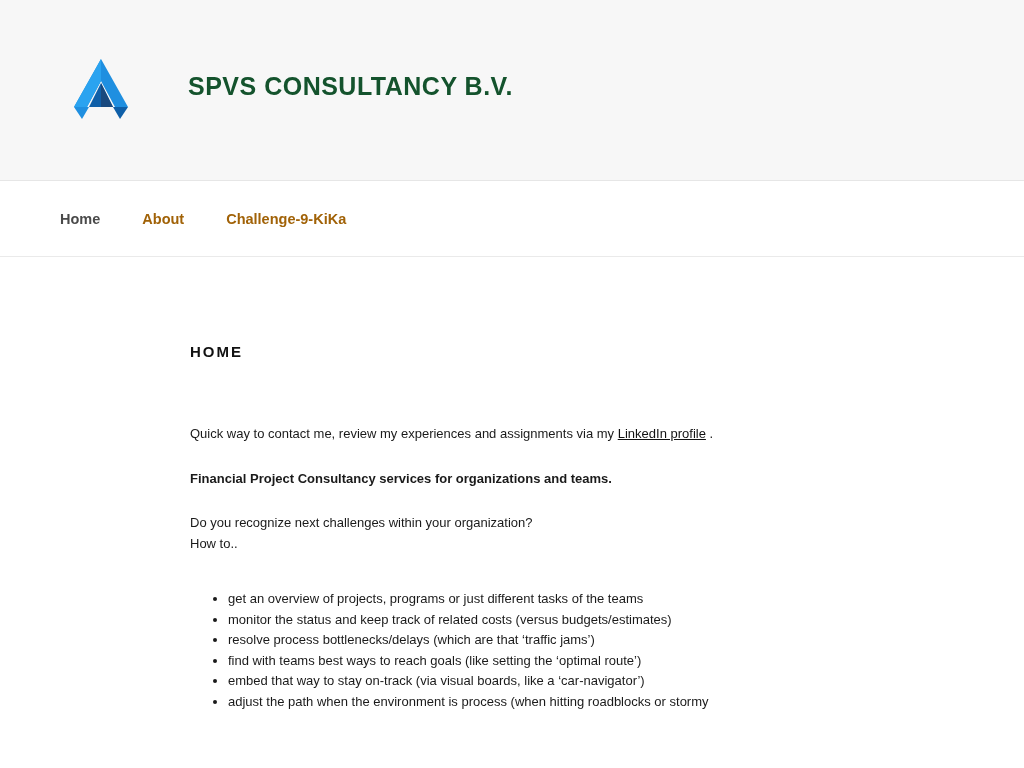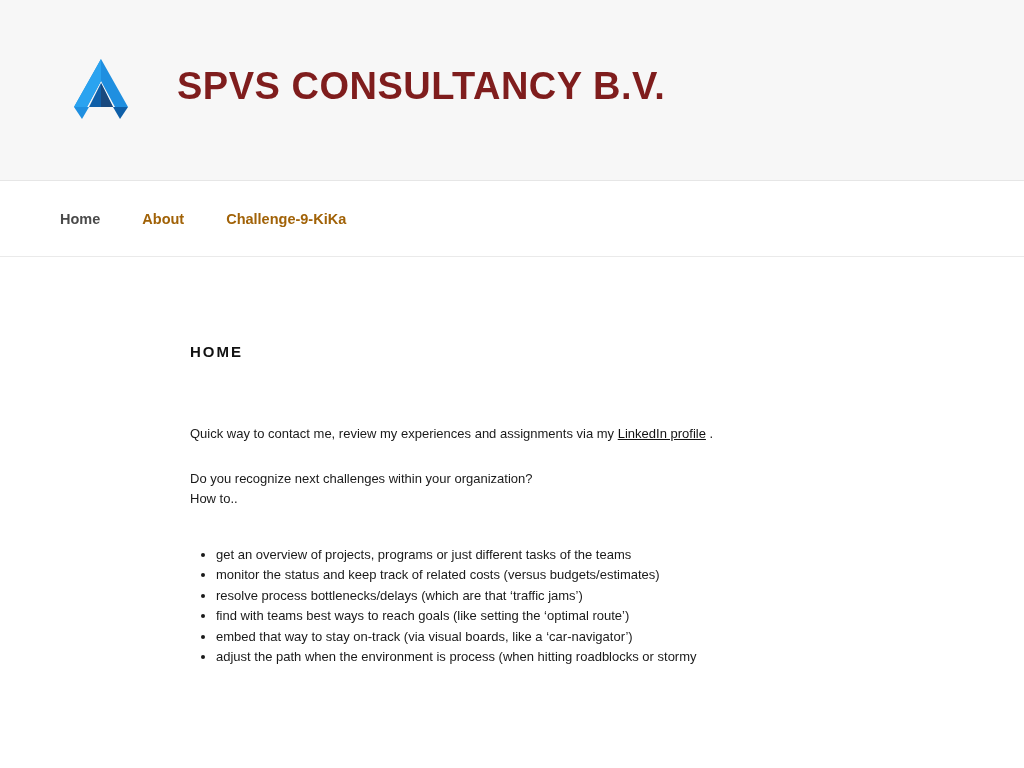--- a/index.html
+++ b/index.html
@@ -28,25 +28,25 @@
     height: 66px;
     margin-right: 42px;
     flex: none;
     display: flex;
     align-items: center;
     justify-content: center;
   }
   .logo-wrap svg { display: block; }
   .branding { display: flex; flex-direction: column; justify-content: center; }
   .site-title {
-    font-size: 38px;
+    font-size: 25px;
     font-weight: bold;
     letter-spacing: 0.5px;
-    color: #7f1d1d;
-    margin: 0 0 6px 1px;
+    color: #14532d;
+    margin: 0 0 6px 12px;
     line-height: 1.1;
     text-transform: uppercase;
   }
   .site-title a { color: inherit; text-decoration: none; }
   .site-description {
     font-size: 15px;
     color: #5a5a5a;
     margin: 0;
     line-height: 1.3;
   }
@@ -96,21 +96,21 @@
     color: #1a1a1a;
   }
   .entry-content p { margin: 0 0 24px 0; }
   .entry-content p.tight { margin-bottom: 35px; }
   .entry-content a {
     color: #111111;
     text-decoration: underline;
   }
   .entry-content strong { font-weight: bold; }
   .entry-content ul {
-    margin: 4px;
+    margin: 16px;
     padding-left: 22px;
     list-style: disc;
   }
   .entry-content ul li {
     margin-bottom: 0px;
     line-height: 1.58;
   }
 </style>
 </head>
 <body>
@@ -140,20 +140,21 @@
     <li class="nav-item">Challenge-9-KiKa</li>
   </ul>
 </nav>
 
 <main class="content-area">
   <h2 class="entry-title">Home</h2>
 
   <div class="entry-content">
     <p><span>Quick way to contact me, review my experiences and assignments via my </span><a href="#">LinkedIn profile</a><span> .</span></p>
 
+    <p><strong>Financial Project Consultancy services for organizations and teams.</strong></p>
 
     <p class="tight">
       <span>Do you recognize next challenges within your organization?</span><br>
       <span>How to..</span>
     </p>
 
     <ul>
       <li>get an overview of projects, programs or just different tasks of the teams</li>
       <li>monitor the status and keep track of related costs (versus budgets/estimates)</li>
       <li>resolve process bottlenecks/delays (which are that ‘traffic jams’)</li>

